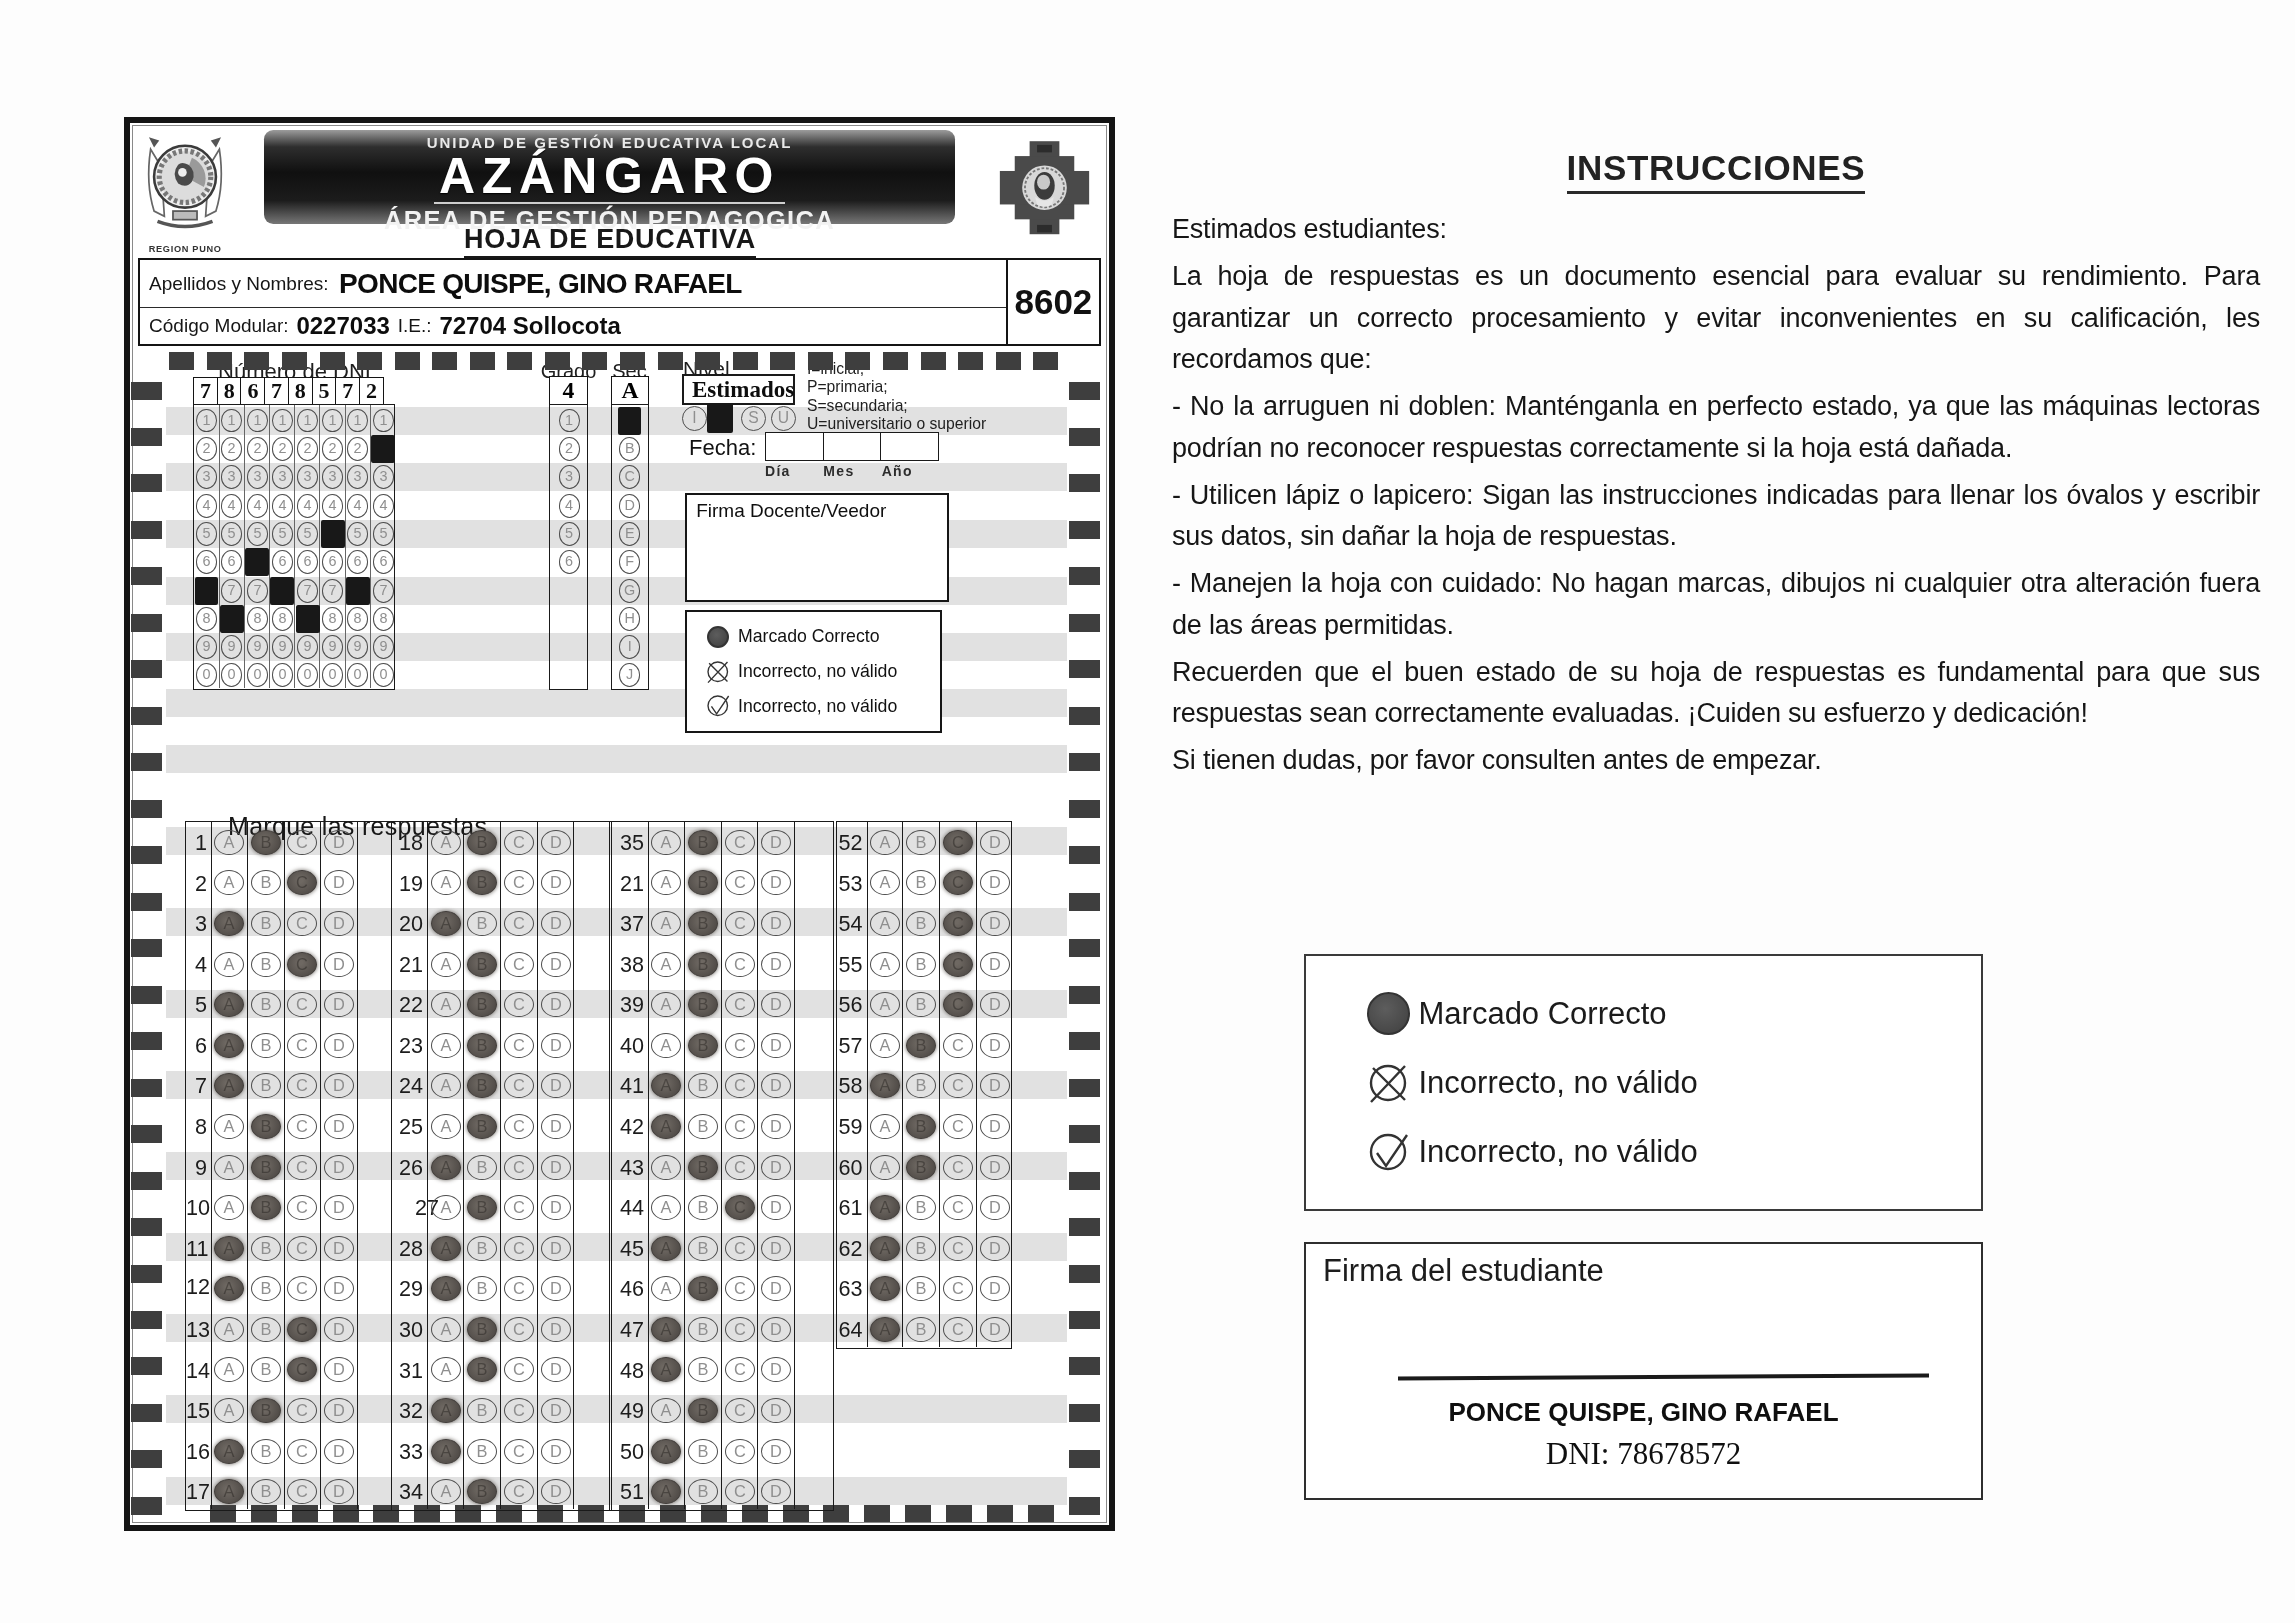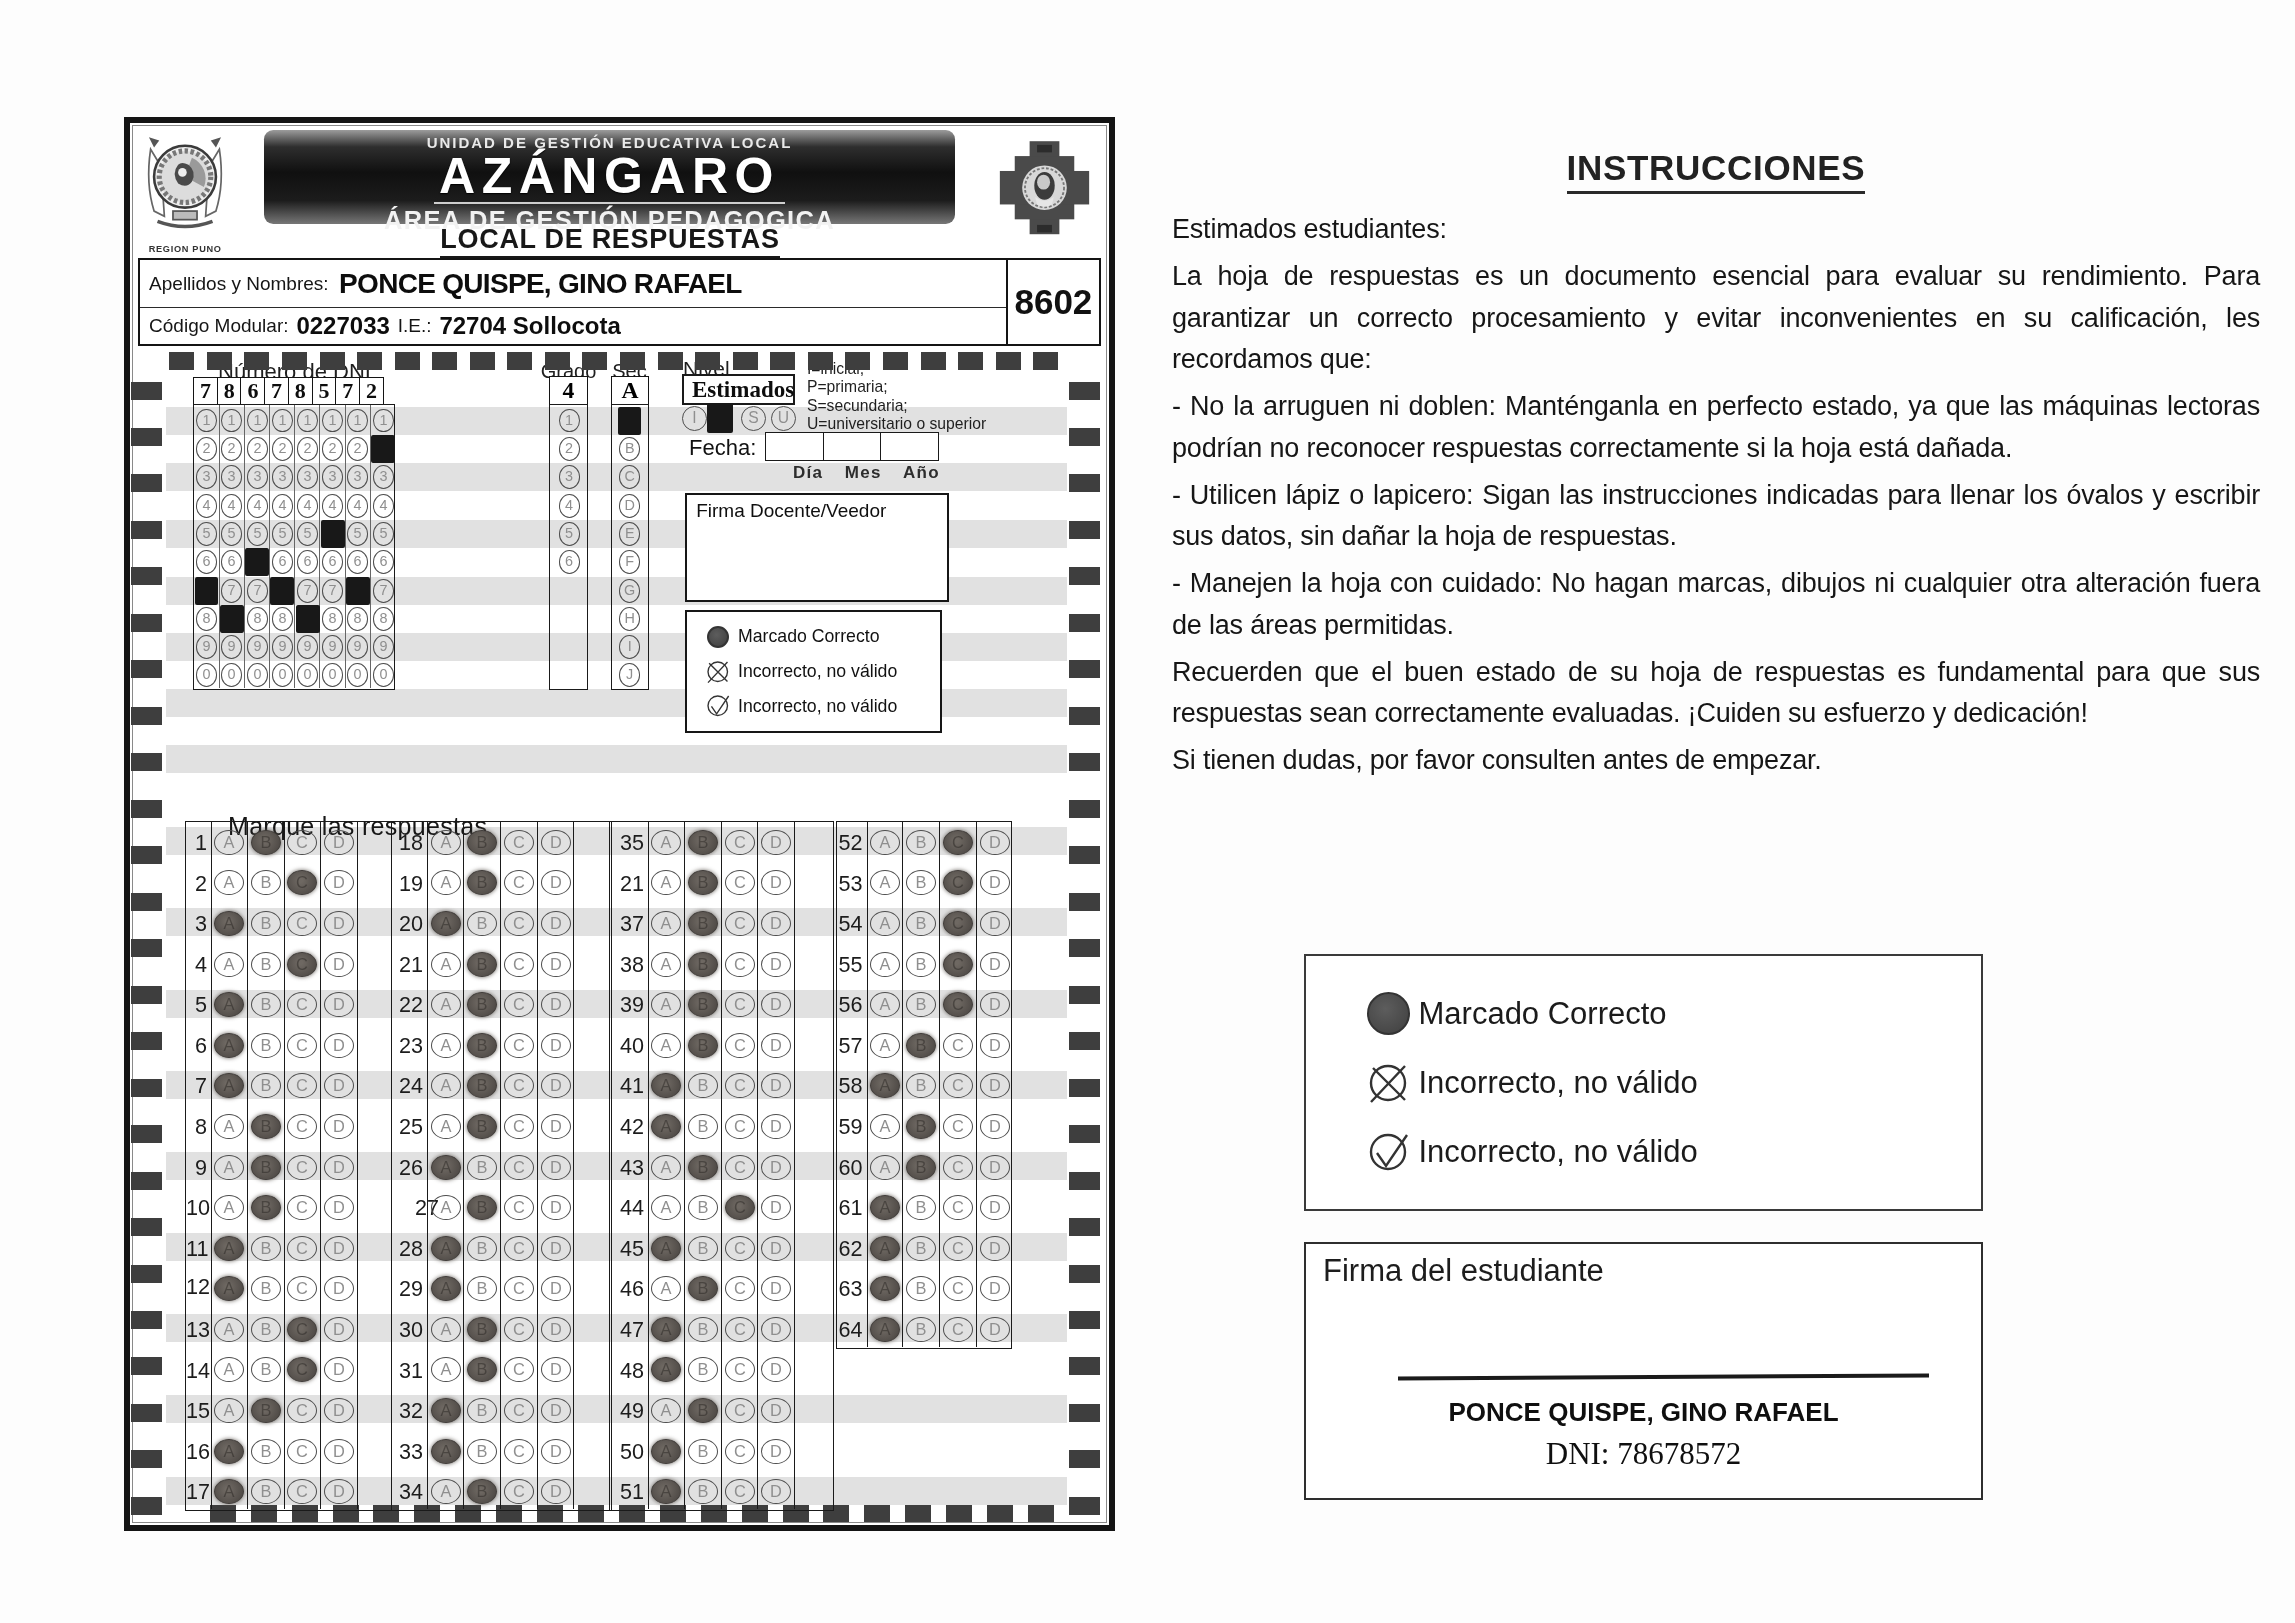--- a/index.html
+++ b/index.html
@@ -67,21 +67,21 @@
   .nivel-box { left:552px; top:251px; width:113px; height:31px; border:2px solid #1a1a1a; background:#fff;
                display:flex; align-items:center; padding-left:7.9px;
                font-family:"Liberation Serif",serif; font-weight:bold; font-size:23px; color:#0d0d0d; }
   .nivel-legend { left:677px; top:237px; width:275px; font-size:15.7px; line-height:18.3px; color:#1f1f1f; }
 
   .fecha-label { left:559px; top:312px; font-size:22px; color:#111; }
   .fecha-boxes { left:635px; top:309px; height:29px; display:flex; }
   .fecha-box { width:59px; height:29px; border:1.3px solid #1a1a1a; background:#fff; }
   .fecha-box + .fecha-box { margin-left:-1.3px; }
   .fecha-names { left:635px; top:340px; width:175px; display:flex; }
-  .fecha-name { width:59px; text-align:right; font-size:17px; font-weight:bold; letter-spacing:1.3px; color:#2d2d2d; }
+  .fecha-name { width:59px; text-align:left; font-size:14px; font-weight:bold; letter-spacing:1.3px; color:#2d2d2d; }
 
   .fd-box { left:555px; top:370px; width:264px; height:109px; border:2px solid #161616; background:#fff; }
   .fd-label { padding:5.2px 0 0 9.2px; font-size:19px; color:#0f0f0f; }
 
   .sl-box { left:555px; top:487px; width:257px; height:123px; border:2px solid #161616; background:#fff;
             display:flex; flex-direction:column; justify-content:center; gap:7.2px; padding-left:17px; }
   .sl-box { position:absolute; }
   .leg-row { display:flex; align-items:center; gap:6.5px; }
 
   .marque-label { left:98px; top:689px; font-size:25px; color:#161616; letter-spacing:0.3px; }
@@ -159,21 +159,21 @@
           <circle cx="50" cy="52" r="21" fill="none" stroke="#777" stroke-width="2" stroke-dasharray="3 2"></circle>
           <ellipse cx="50" cy="50" rx="11" ry="15" fill="#3c3c3c"></ellipse>
           <ellipse cx="49" cy="46" rx="7" ry="8" fill="#c9c9c9"></ellipse>
           <path d="M40 62 q10 8 20 0 l-2 8 q-8 5 -16 0 Z" fill="#e6e6e6"></path>
           <rect x="42" y="6" width="16" height="8" fill="#2c2c2c"></rect>
           <rect x="42" y="92" width="16" height="8" fill="#2c2c2c"></rect>
         </svg>
       </div>
 
       <div class="sheet-title">
-        <span>LOCAL DE RESPUESTAS</span>
+        <span>HOJA DE EDUCATIVA</span>
       </div>
 
       <div class="name-table">
         <div class="nt-r1">
           <span class="lbl">Apellidos y Nombres:</span>
           <span class="val-name">PONCE QUISPE, GINO RAFAEL</span>
         </div>
         <div class="nt-r2">
           <span class="lbl">Código Modular:</span>
           <span class="val-bold">0227033</span>

